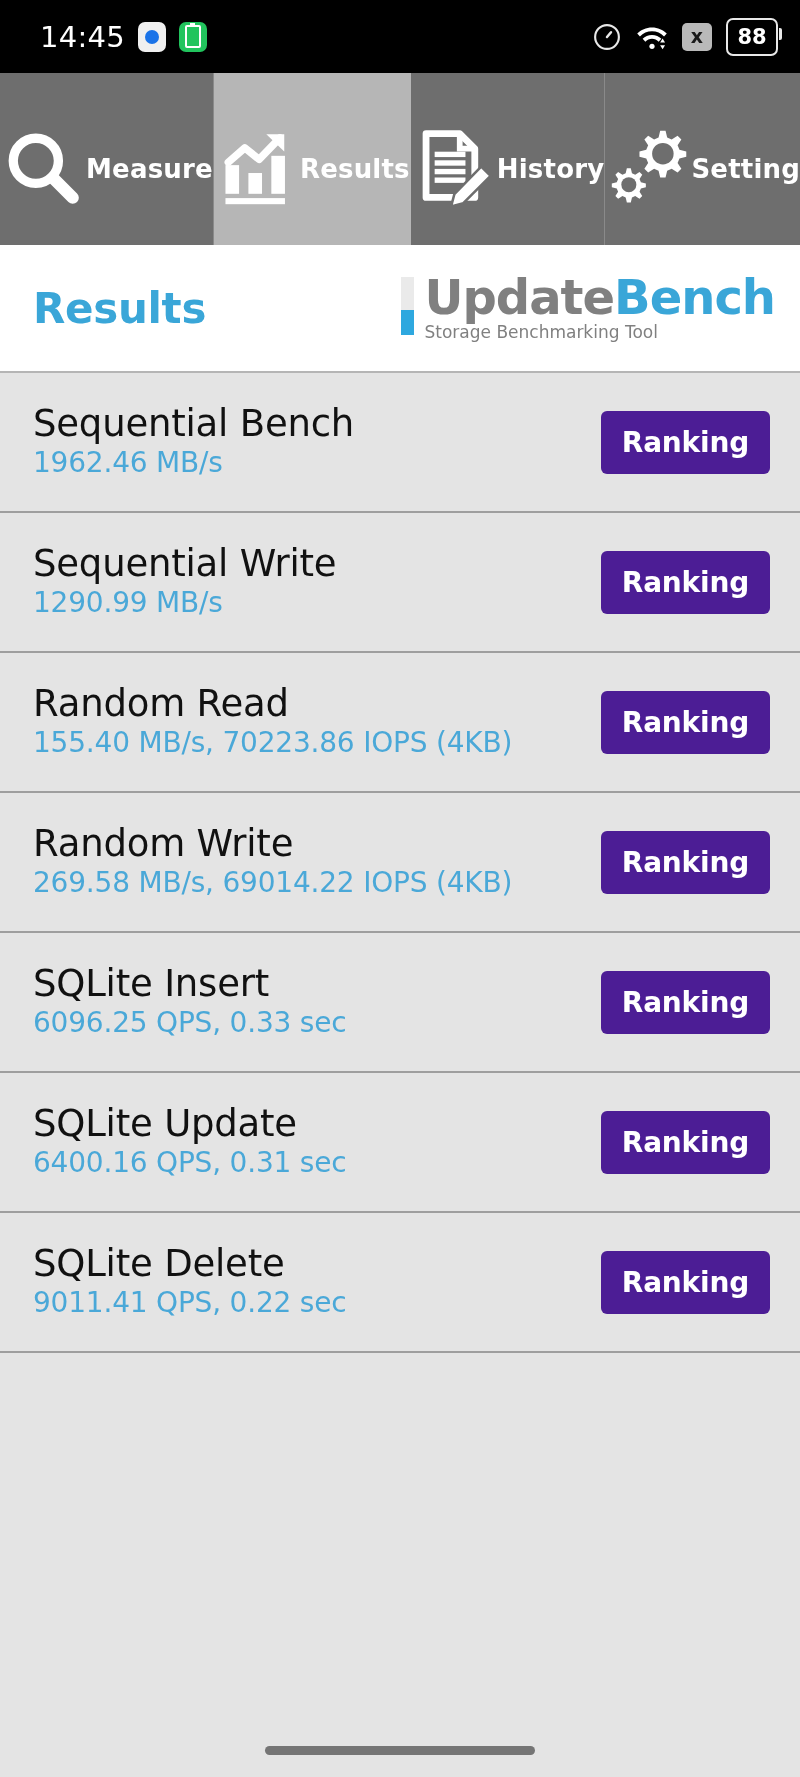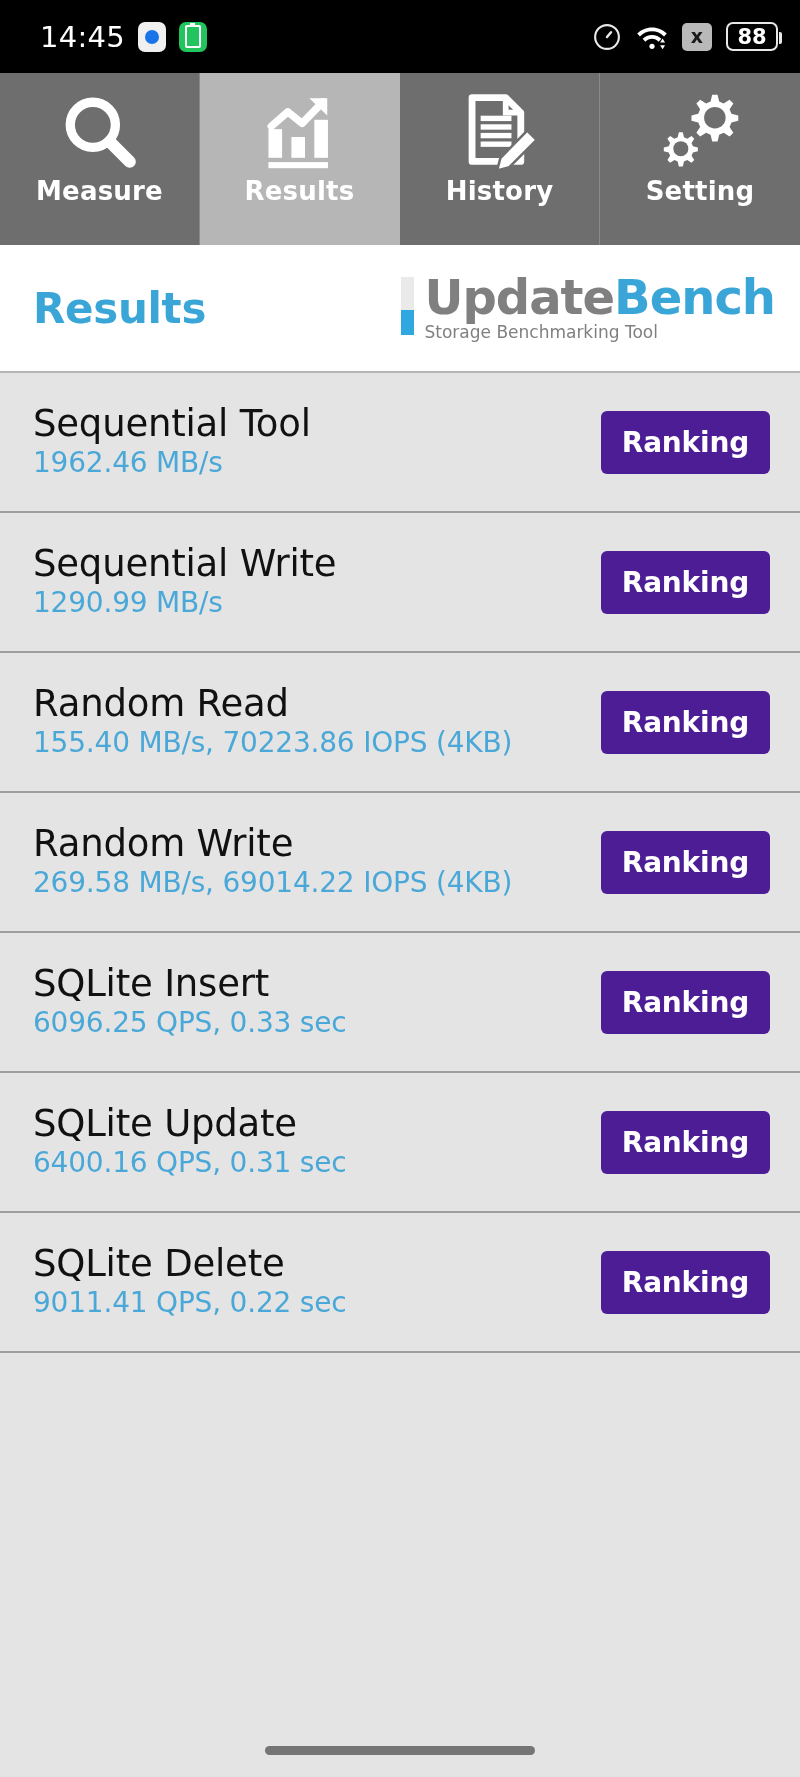--- a/index.html
+++ b/index.html
@@ -87,21 +87,21 @@
     justify-content: center;
     color: #1a1a1a;
     font-size: 19px;
     font-weight: bold;
     line-height: 1;
   }
   #battery-pct {
     border: 2.5px solid #e8e8e8;
     border-radius: 7px;
     min-width: 52px;
-    height: 29px;
+    height: 38px;
     display: flex;
     align-items: center;
     justify-content: center;
     color: #ffffff;
     font-size: 21px;
     font-weight: 600;
     position: relative;
     padding: 0 3px;
     box-sizing: border-box;
   }
@@ -119,21 +119,21 @@
     position: absolute;
     top: 73px; left: 0;
     width: 800px;
     height: 172px;
     display: flex;
   }
   .tab {
     flex: 1 1 25%;
     background: #6e6e6e;
     display: flex;
-    flex-direction: column;
+    flex-direction: row;
     align-items: center;
     justify-content: flex-start;
     padding-top: 17px;
     box-sizing: border-box;
     position: relative;
     border-right: 1px solid #8a8a8a;
   }
   .tab:last-child { border-right: none; }
   .tab.active { background: #b6b6b6; border-right-color:#b6b6b6; }
   .tab.active + .tab { }
@@ -376,21 +376,21 @@
         <div id="logo-word"><span class="logo-andro">Update</span><span class="logo-bench">Bench</span></div>
         <div id="logo-tagline">Storage Benchmarking Tool</div>
       </div>
     </div>
   </div>
 
   <div id="results-list">
 
     <div class="result-row">
       <div class="row-texts">
-        <div class="row-title">Sequential Tool</div>
+        <div class="row-title">Sequential Bench</div>
         <div class="row-value">1962.46 MB/s</div>
       </div>
       <button class="ranking-btn">Ranking</button>
     </div>
 
     <div class="result-row">
       <div class="row-texts">
         <div class="row-title">Sequential Write</div>
         <div class="row-value">1290.99 MB/s</div>
       </div>

